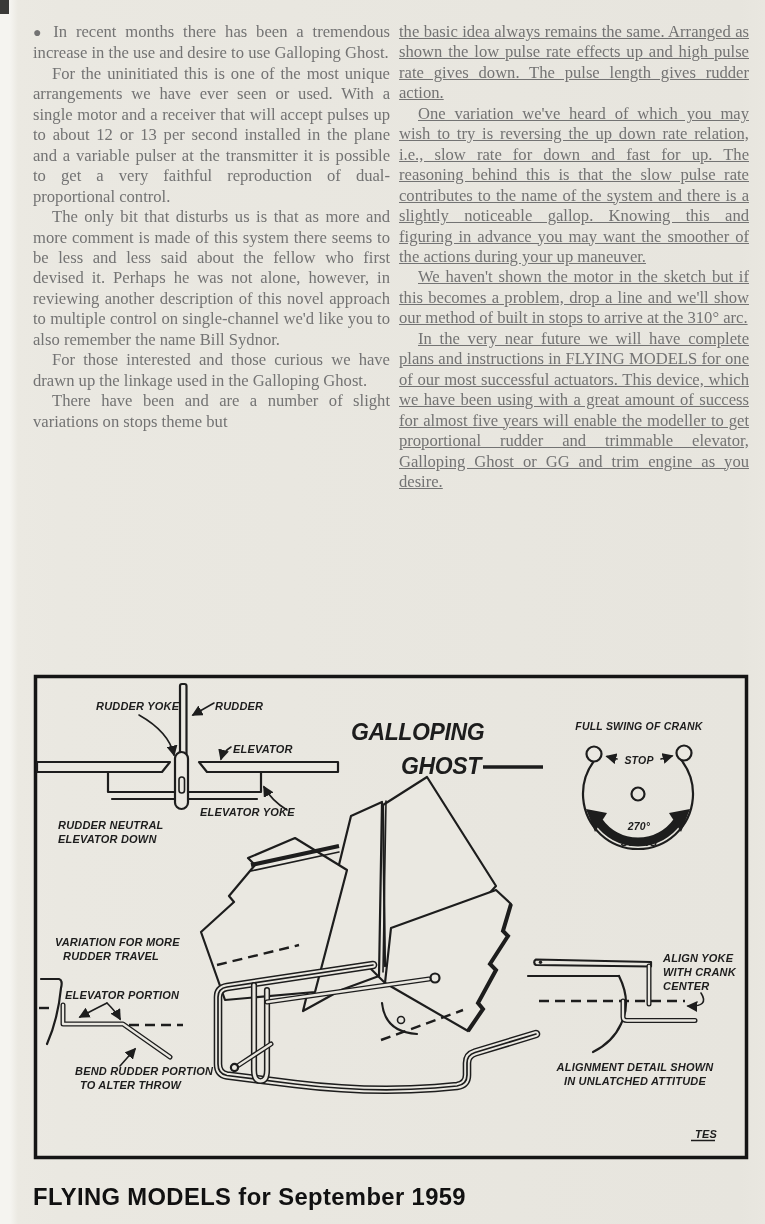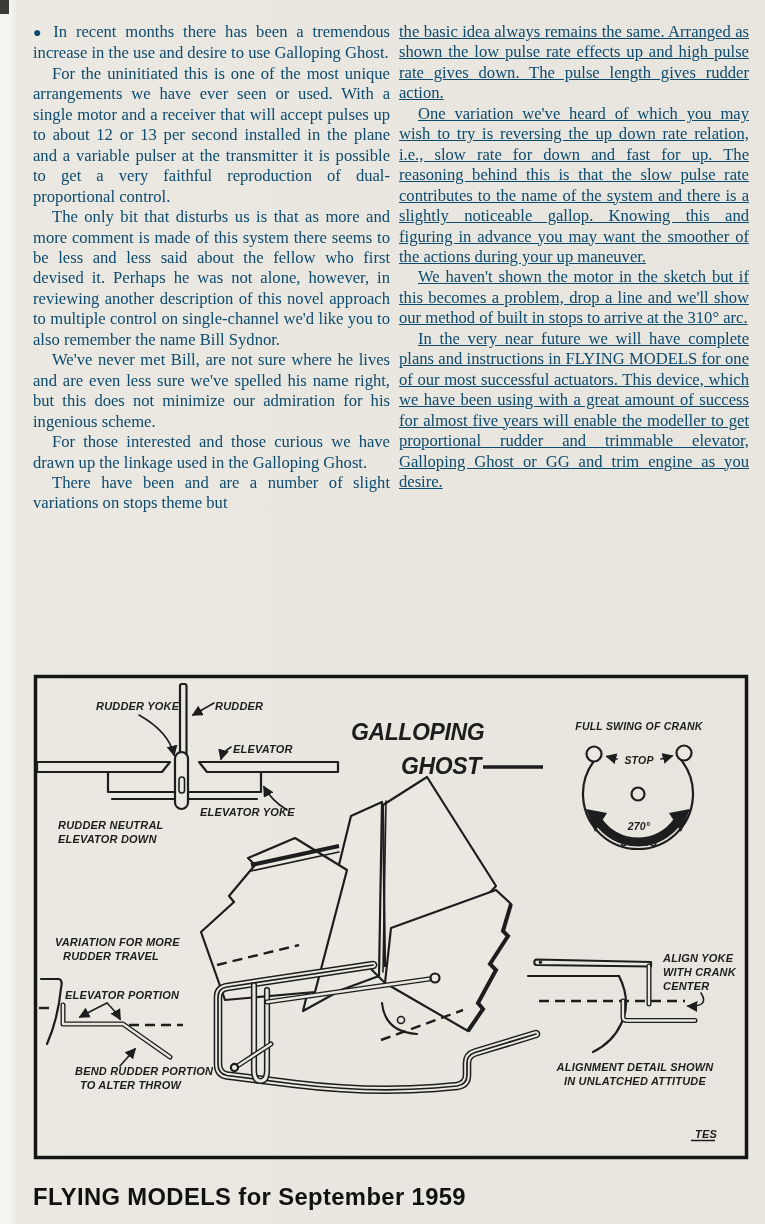--- a/index.html
+++ b/index.html
@@ -2,21 +2,21 @@
 <html><head>
 <meta charset="utf-8">
 <style>
   :root{ --paper:#eae8e1; --ink:#1d1d1d; }
   html,body{ margin:0; padding:0; }
   body{ width:765px; height:1224px; position:relative; overflow:hidden;
         background:linear-gradient(90deg,#f5f4f0 0px,#f5f4f0 10px,#ebe9e2 18px,#eae8e1 60px,#e7e5de 740px,#e9e7e0 765px);
         font-family:"Liberation Serif", serif; color:var(--ink); }
   .scan-mark{ position:absolute; left:0; top:0; width:9px; height:14px; background:#3a3a38; }
   .col{ position:absolute; top:22px; font-size:16.6px; line-height:20.45px;
-        text-align:justify; color:#0c4a6e; }
+        text-align:justify; color:#737373; }
   .col p{ margin:0; text-indent:19px; }
   .col p.first{ text-indent:0; }
   .bullet{ font-size:14px; margin-right:7px; letter-spacing:0; }
   #col-left{ left:33px; width:357px; }
   #col-right{ left:399px; width:350px;text-decoration:underline; }
   #diagram{ position:absolute; left:33px; top:674px; }
   #footer{ position:absolute; left:33px; top:1183px; font-family:"Liberation Sans", sans-serif;
            font-weight:700; font-size:24px; letter-spacing:0.4px; color:#111;
            transform:scaleX(0.99); transform-origin:left; }
   
@@ -40,21 +40,20 @@
 </style>
 </head>
 <body>
 
 <div class="scan-mark"></div>
 
 <div class="col" id="col-left">
   <p class="first"><span class="bullet">●</span><span>In recent months there has been a tremendous increase in the use and desire to use Galloping Ghost.</span></p>
   <p>For the uninitiated this is one of the most unique arrangements we have ever seen or used. With a single motor and a receiver that will accept pulses up to about 12 or 13 per second installed in the plane and a variable pulser at the transmitter it is possible to get a very faithful reproduction of dual-proportional control.</p>
   <p>The only bit that disturbs us is that as more and more comment is made of this system there seems to be less and less said about the fellow who first devised it. Perhaps he was not alone, however, in reviewing another description of this novel approach to multiple control on single-channel we'd like you to also remember the name Bill Sydnor.</p>
-  <p>We've never met Bill, are not sure where he lives and are even less sure we've spelled his name right, but this does not minimize our admiration for his ingenious scheme.</p>
   <p>For those interested and those curious we have drawn up the linkage used in the Galloping Ghost.</p>
   <p>There have been and are a number of slight variations on stops theme but</p>
 </div>
 
 <div class="col" id="col-right">
   <p class="first">the basic idea always remains the same. Arranged as shown the low pulse rate effects up and high pulse rate gives down. The pulse length gives rudder action.</p>
   <p>One variation we've heard of which you may wish to try is reversing the up down rate relation, i.e., slow rate for down and fast for up. The reasoning behind this is that the slow pulse rate contributes to the name of the system and there is a slightly noticeable gallop. Knowing this and figuring in advance you may want the smoother of the actions during your up maneuver.</p>
   <p>We haven't shown the motor in the sketch but if this becomes a problem, drop a line and we'll show our method of built in stops to arrive at the 310° arc.</p>
   <p>In the very near future we will have complete plans and instructions in FLYING MODELS for one of our most successful actuators. This device, which we have been using with a great amount of success for almost five years will enable the modeller to get proportional rudder and trimmable elevator, Galloping Ghost or GG and trim engine as you desire.</p>
 </div>

